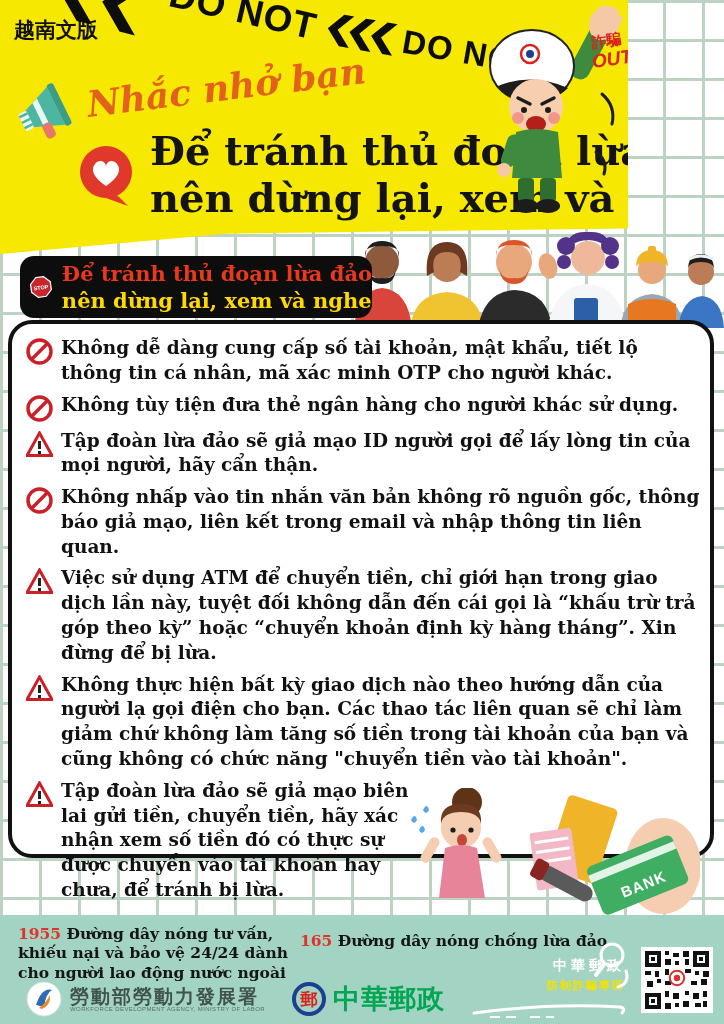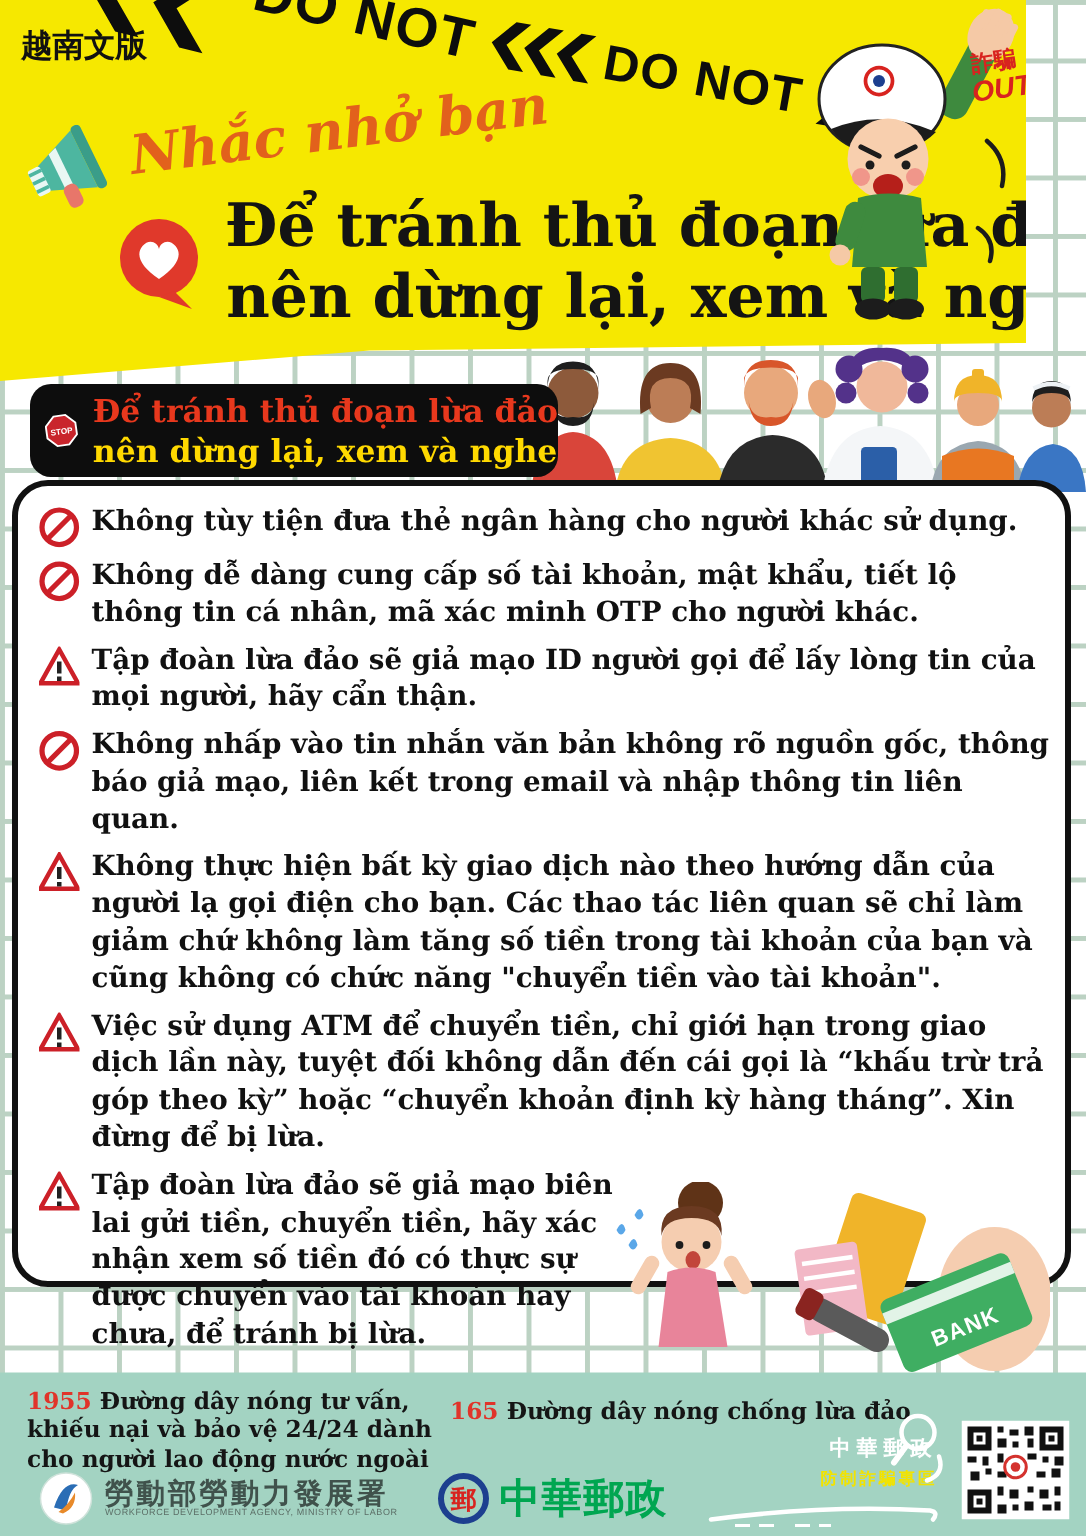--- a/index.html
+++ b/index.html
@@ -3,22 +3,22 @@
 <meta charset="utf-8">
 <style>
   html,body{margin:0;padding:0;}
   .poster{position:relative;width:724px;height:1024px;overflow:hidden;
     background-color:#ffffff;
     background-image:linear-gradient(#bcd2c3 3px,transparent 3px),
                      linear-gradient(90deg,#bcd2c3 3px,transparent 3px);
     background-size:39px 39px;
     font-family:"DejaVu Serif","Liberation Serif",serif;}
   
-  .header{position:absolute;left:0;top:0;width:684px;height:254px;background:#f6e800;z-index:2;
-    clip-path:polygon(0 0,100% 0,100% 90%,36% 92%,0 100%);text-align:right;}
+  .header{position:absolute;left:0;top:0;width:628px;height:254px;background:#f6e800;z-index:2;
+    clip-path:polygon(0 0,100% 0,100% 90%,36% 92%,0 100%);}
   .lang-tag{position:absolute;left:14px;top:16px;font-size:21px;font-weight:bold;color:#111;
     font-family:"DejaVu Sans","Liberation Sans",sans-serif;}
   .donot{font-family:"Liberation Sans","DejaVu Sans",sans-serif;font-weight:900;color:#0d0d0d;
     letter-spacing:1px;white-space:nowrap;}
   .donot-small{position:absolute;left:168px;top:-10px;font-size:37px;transform:rotate(13deg);}
   .donot-center{position:absolute;left:322px;top:30px;transform:rotate(10deg);display:flex;align-items:center;gap:6px;}
   .donot-center .donot{font-size:33px;}
   .donot-d{position:absolute;left:702px;top:84px;font-size:36px;transform:rotate(15deg);}
   .chev{display:block;}
   .chev-topleft{position:absolute;left:48px;top:-26px;transform:rotate(14deg);}
@@ -218,29 +218,29 @@
     </div>
   </div>
 
   <div class="rules-box">
 
     <div class="rule">
       <svg class="ricon" width="27" height="27" viewBox="0 0 27 27">
           <circle cx="13.5" cy="13.5" r="11.5" fill="#fff" stroke="#cc2028" stroke-width="3.5"></circle>
           <line x1="5.5" y1="21.5" x2="21.5" y2="5.5" stroke="#cc2028" stroke-width="3.5"></line>
         </svg>
-      <div class="rtext">Không tùy tiện đưa thẻ ngân hàng cho người khác sử dụng.</div>
+      <div class="rtext">Không dễ dàng cung cấp số tài khoản, mật khẩu, tiết lộ thông tin cá nhân, mã xác minh OTP cho người khác.</div>
     </div>
 
     <div class="rule">
       <svg class="ricon" width="27" height="27" viewBox="0 0 27 27">
           <circle cx="13.5" cy="13.5" r="11.5" fill="#fff" stroke="#cc2028" stroke-width="3.5"></circle>
           <line x1="5.5" y1="21.5" x2="21.5" y2="5.5" stroke="#cc2028" stroke-width="3.5"></line>
         </svg>
-      <div class="rtext">Không dễ dàng cung cấp số tài khoản, mật khẩu, tiết lộ thông tin cá nhân, mã xác minh OTP cho người khác.</div>
+      <div class="rtext">Không tùy tiện đưa thẻ ngân hàng cho người khác sử dụng.</div>
     </div>
 
     <div class="rule">
       <svg class="ricon" width="27" height="27" viewBox="0 0 27 27">
           <polygon points="13.5,2 26,24.5 1,24.5" fill="#fff" stroke="#cc2028" stroke-width="3"></polygon>
           <rect x="12" y="10" width="3" height="8" fill="#222"></rect>
           <rect x="12" y="20" width="3" height="3" fill="#222"></rect>
         </svg>
       <div class="rtext">Tập đoàn lừa đảo sẽ giả mạo ID người gọi để lấy lòng tin của mọi người, hãy cẩn thận.</div>
     </div>
@@ -252,30 +252,30 @@
         </svg>
       <div class="rtext">Không nhấp vào tin nhắn văn bản không rõ nguồn gốc, thông báo giả mạo, liên kết trong email và nhập thông tin liên quan.</div>
     </div>
 
     <div class="rule">
       <svg class="ricon" width="27" height="27" viewBox="0 0 27 27">
           <polygon points="13.5,2 26,24.5 1,24.5" fill="#fff" stroke="#cc2028" stroke-width="3"></polygon>
           <rect x="12" y="10" width="3" height="8" fill="#222"></rect>
           <rect x="12" y="20" width="3" height="3" fill="#222"></rect>
         </svg>
-      <div class="rtext">Không thực hiện bất kỳ giao dịch nào theo hướng dẫn của người lạ gọi điện cho bạn. Các thao tác liên quan sẽ chỉ làm giảm chứ không làm tăng số tiền trong tài khoản của bạn và cũng không có chức năng "chuyển tiền vào tài khoản".</div>
+      <div class="rtext">Việc sử dụng ATM để chuyển tiền, chỉ giới hạn trong giao dịch lần này, tuyệt đối không dẫn đến cái gọi là “khấu trừ trả góp theo kỳ” hoặc “chuyển khoản định kỳ hàng tháng”. Xin đừng để bị lừa.</div>
     </div>
 
     <div class="rule">
       <svg class="ricon" width="27" height="27" viewBox="0 0 27 27">
           <polygon points="13.5,2 26,24.5 1,24.5" fill="#fff" stroke="#cc2028" stroke-width="3"></polygon>
           <rect x="12" y="10" width="3" height="8" fill="#222"></rect>
           <rect x="12" y="20" width="3" height="3" fill="#222"></rect>
         </svg>
-      <div class="rtext">Việc sử dụng ATM để chuyển tiền, chỉ giới hạn trong giao dịch lần này, tuyệt đối không dẫn đến cái gọi là “khấu trừ trả góp theo kỳ” hoặc “chuyển khoản định kỳ hàng tháng”. Xin đừng để bị lừa.</div>
+      <div class="rtext">Không thực hiện bất kỳ giao dịch nào theo hướng dẫn của người lạ gọi điện cho bạn. Các thao tác liên quan sẽ chỉ làm giảm chứ không làm tăng số tiền trong tài khoản của bạn và cũng không có chức năng "chuyển tiền vào tài khoản".</div>
     </div>
 
     <div class="rule">
       <svg class="ricon" width="27" height="27" viewBox="0 0 27 27">
           <polygon points="13.5,2 26,24.5 1,24.5" fill="#fff" stroke="#cc2028" stroke-width="3"></polygon>
           <rect x="12" y="10" width="3" height="8" fill="#222"></rect>
           <rect x="12" y="20" width="3" height="3" fill="#222"></rect>
         </svg>
       <div class="rtext"><span class="rule7-spacer"></span><span>Tập đoàn lừa đảo sẽ giả mạo biên lai gửi tiền, chuyển tiền, hãy xác nhận xem số tiền đó có thực sự được chuyển vào tài khoản hay chưa, để tránh bị lừa.</span></div>
     </div>

